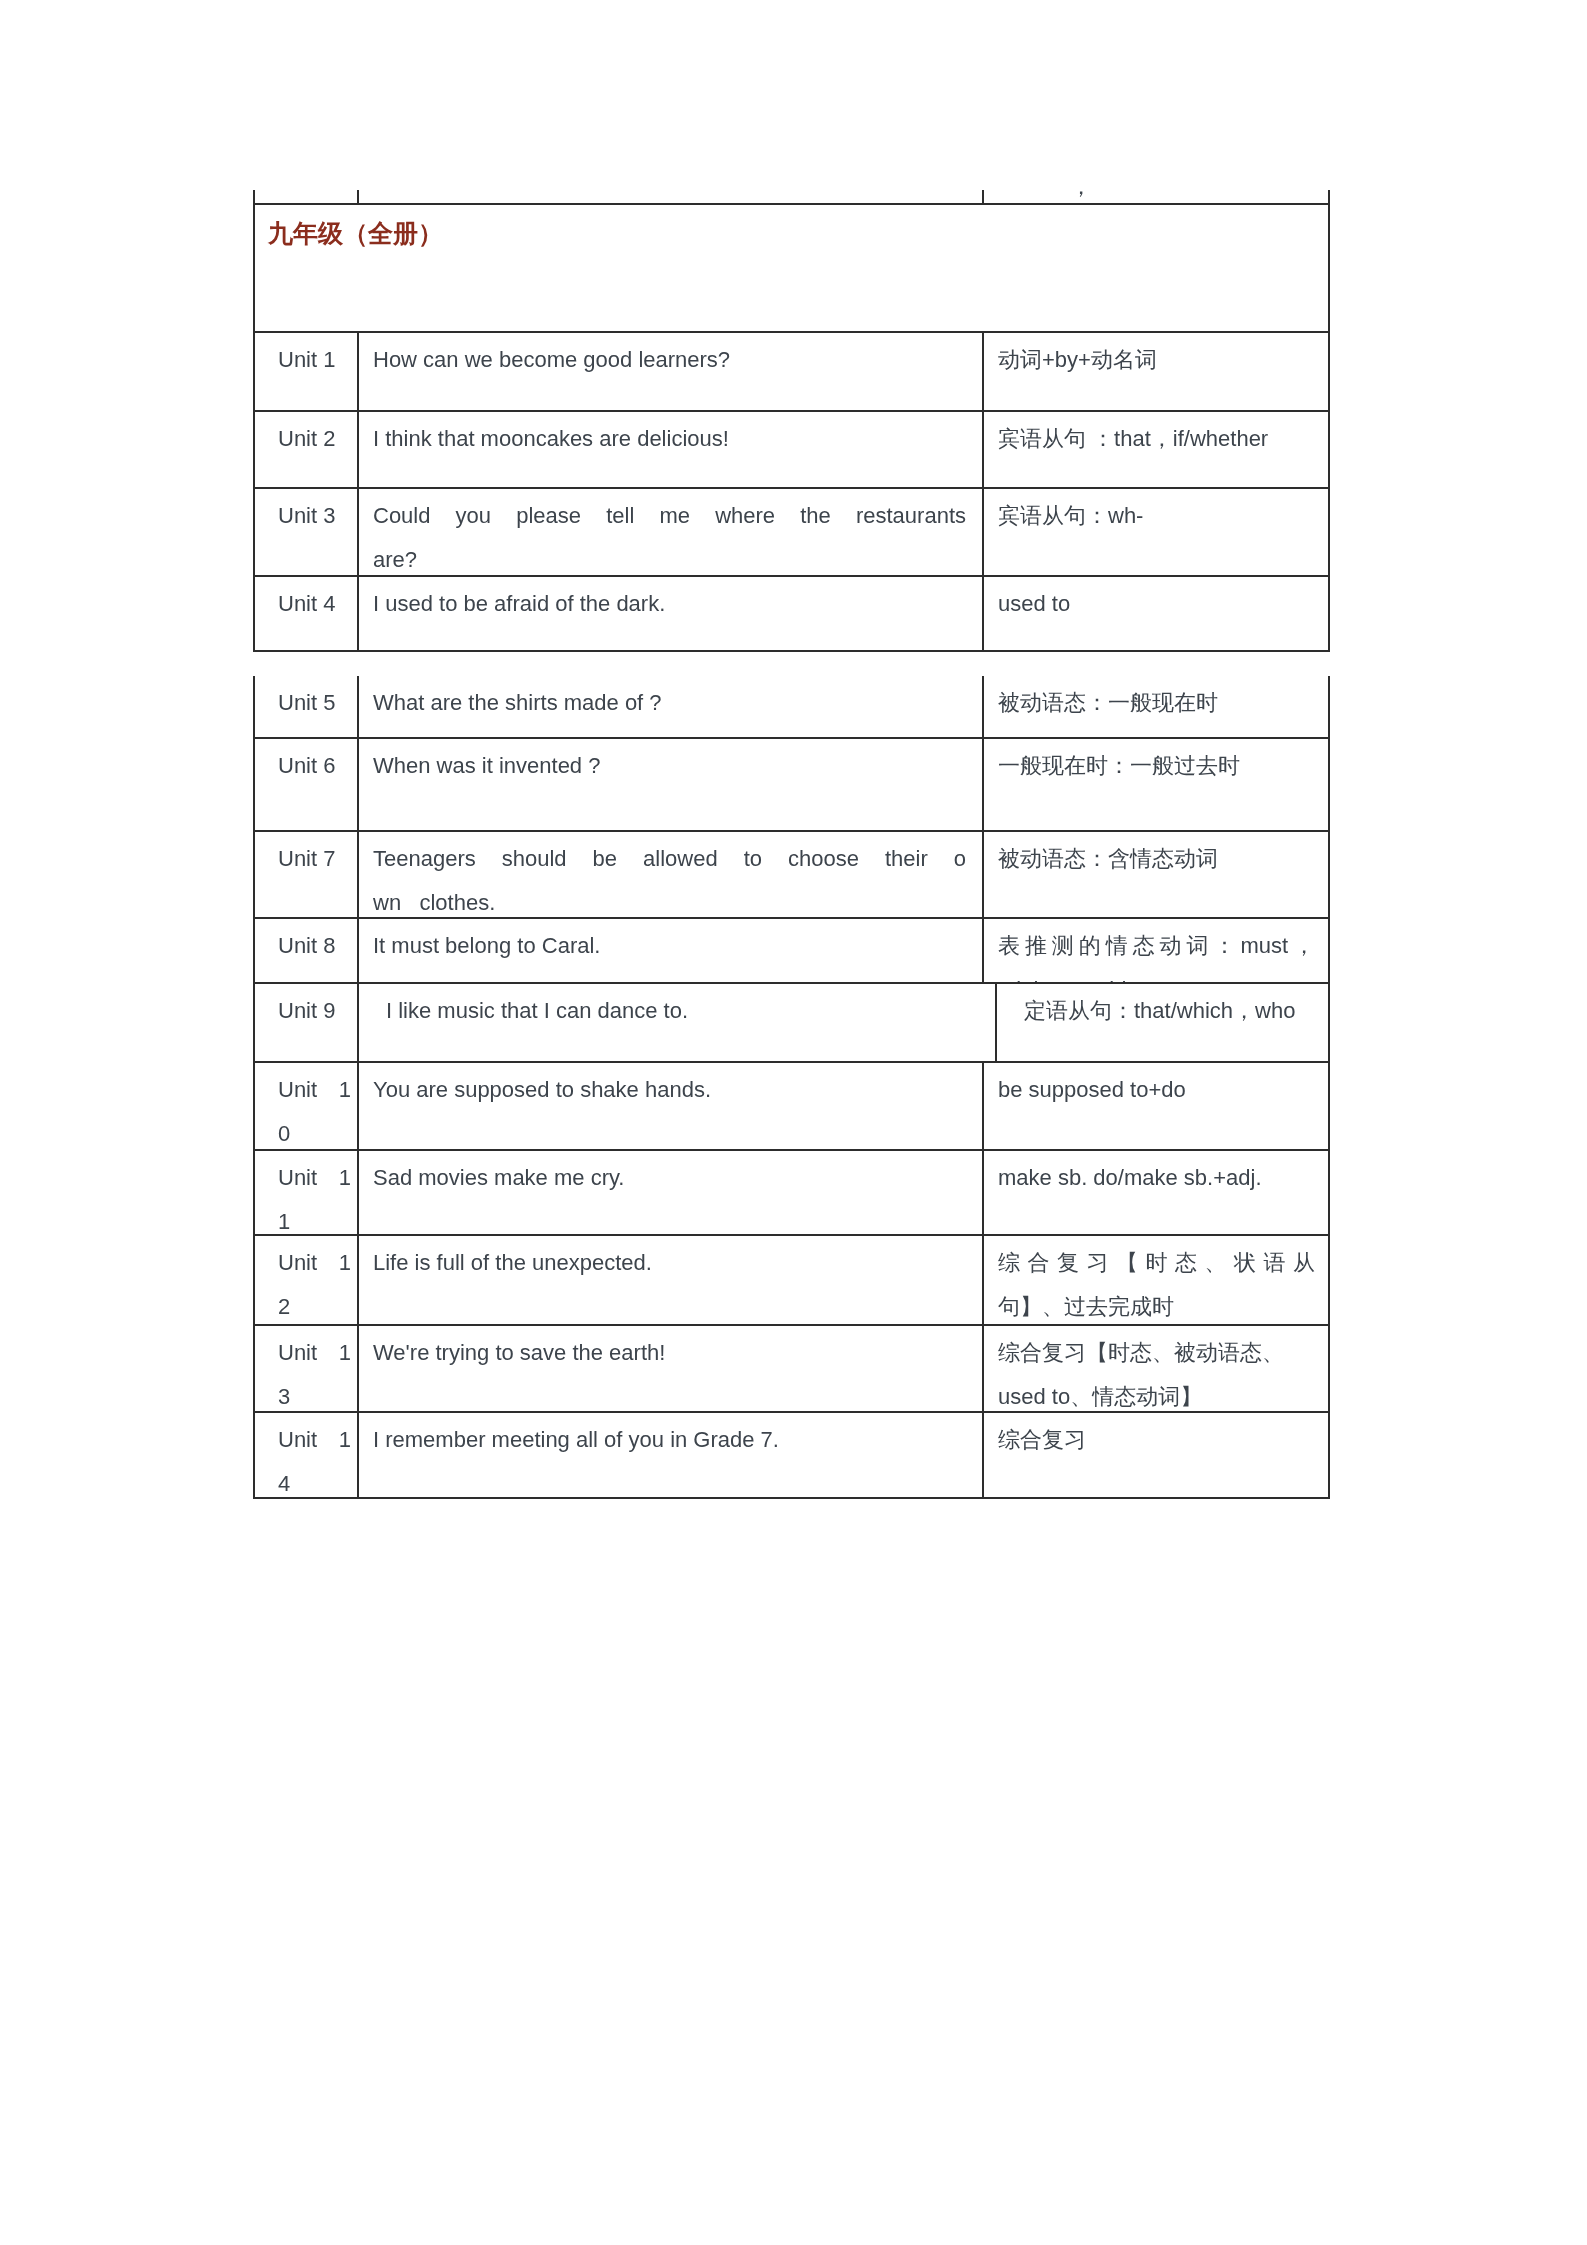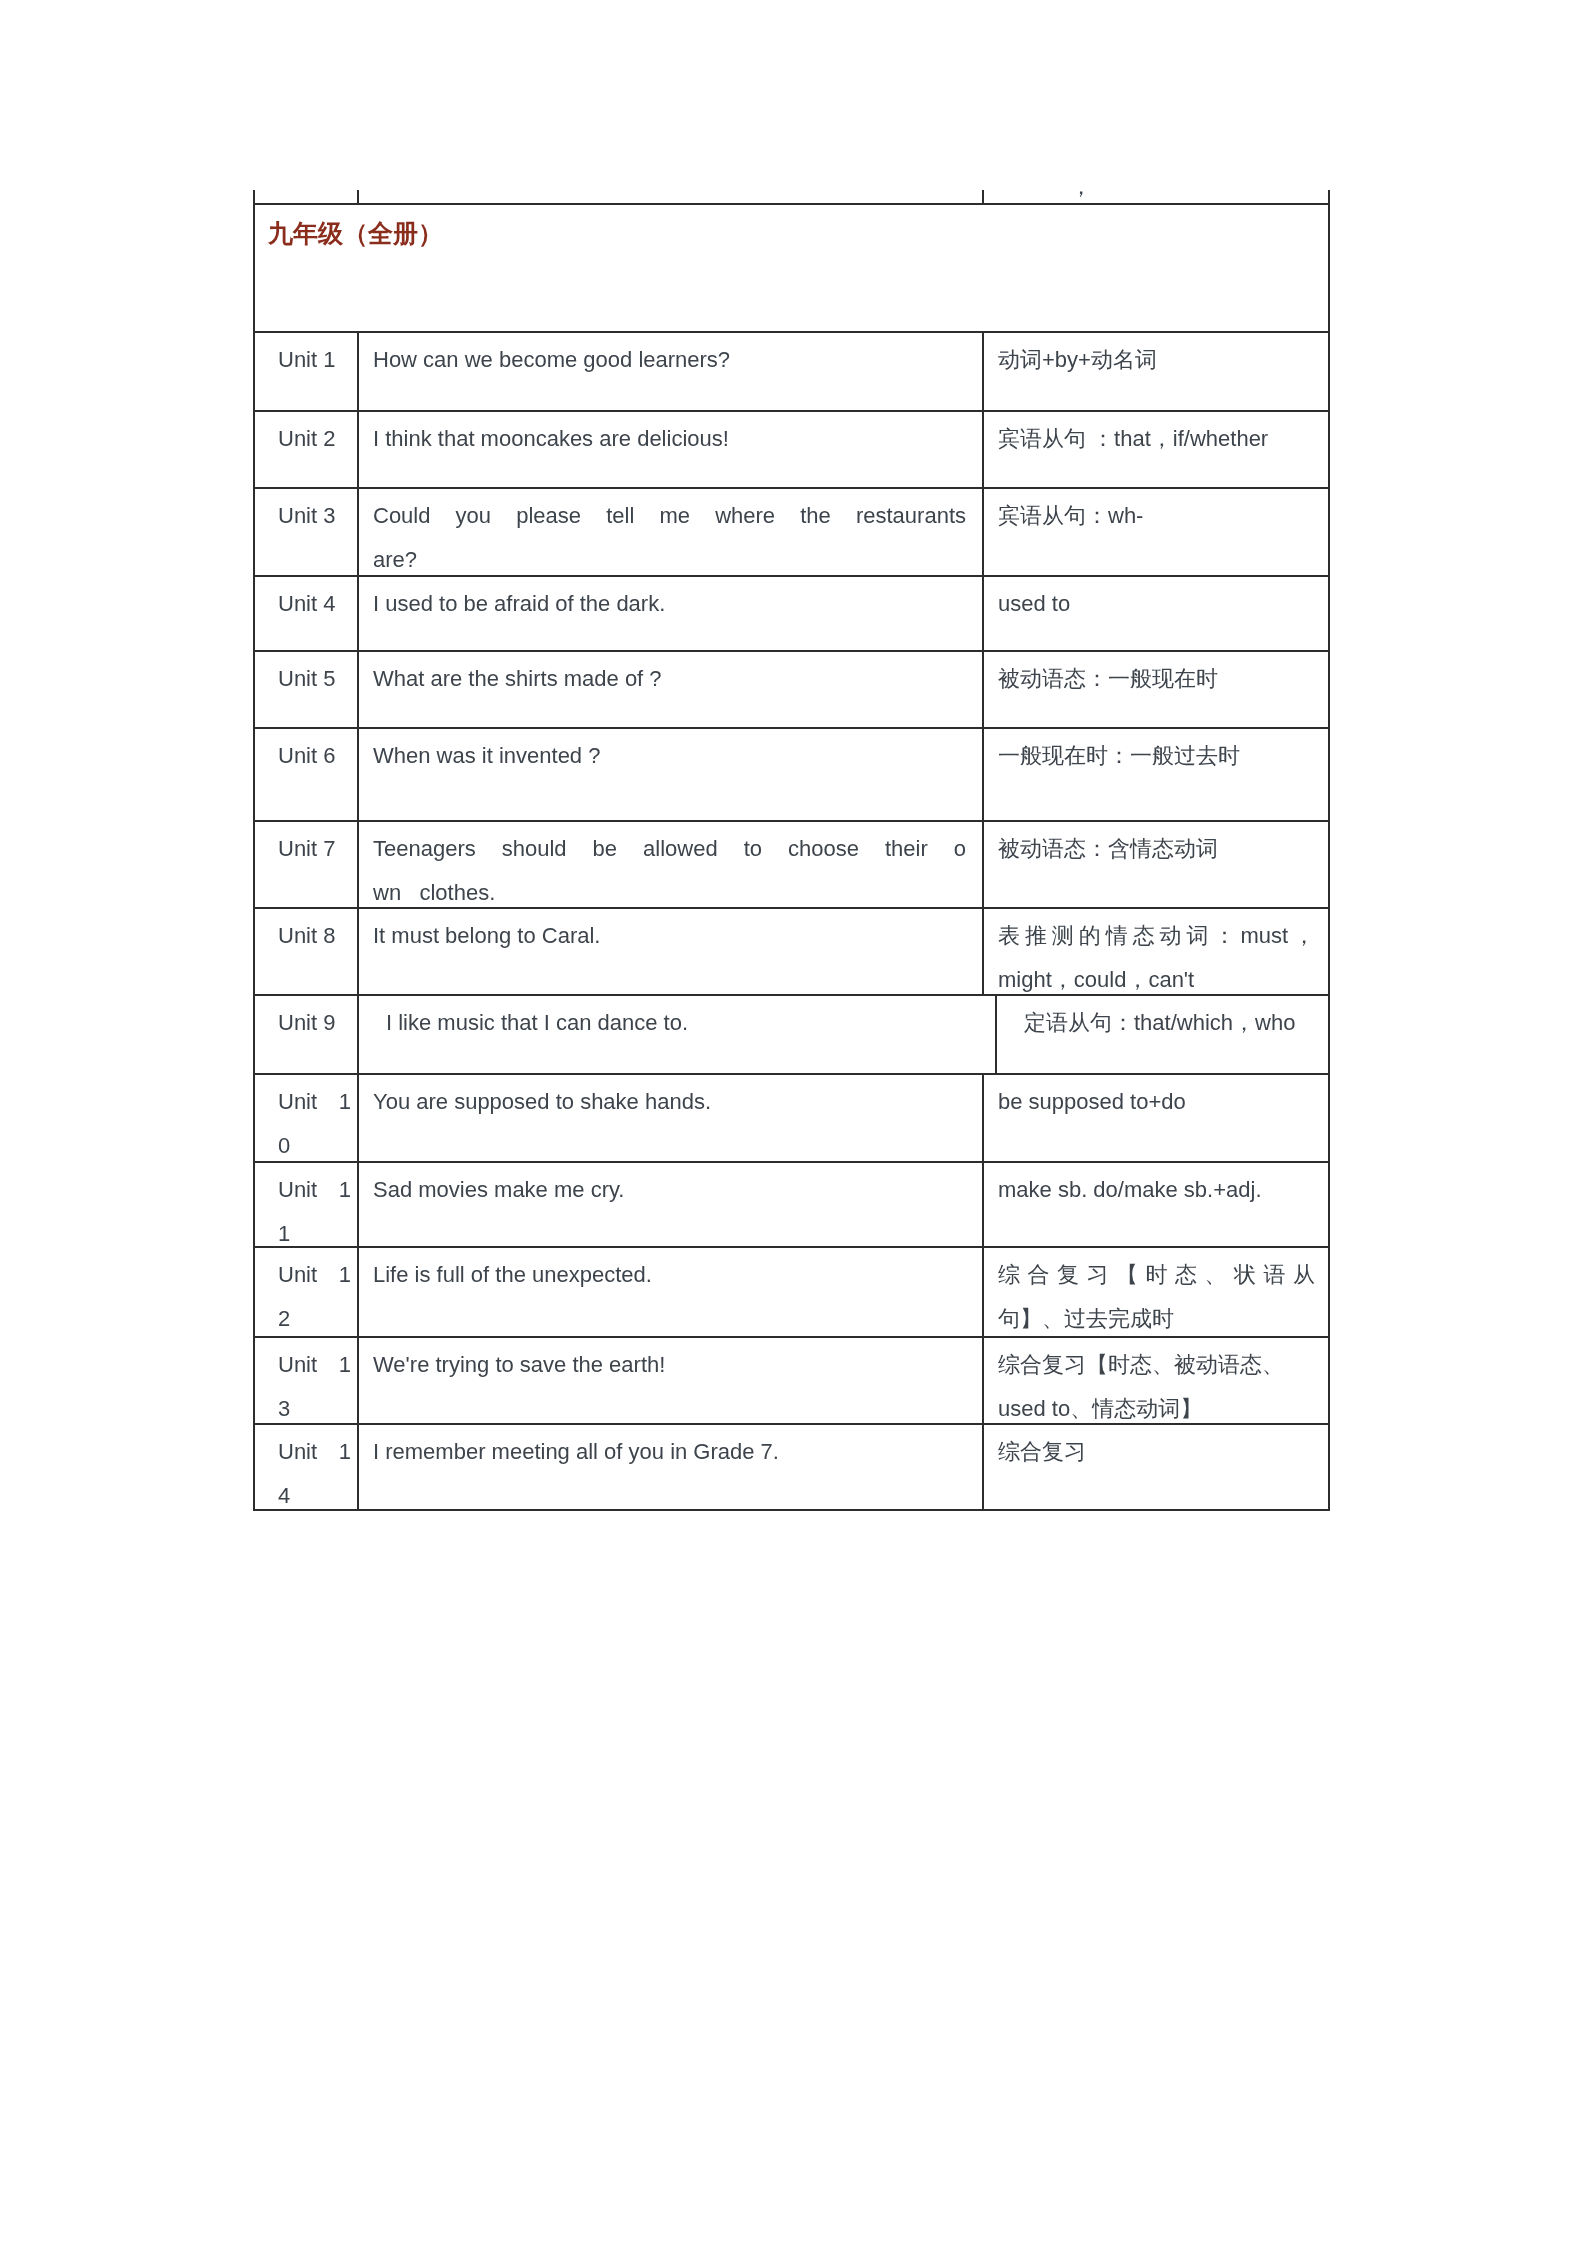--- a/index.html
+++ b/index.html
@@ -134,21 +134,21 @@
         <div class="cell c0">
           <div class="line">Unit 4</div>
         </div>
         <div class="cell c1">
           <div class="line">I used to be afraid of the dark.</div>
         </div>
         <div class="cell c2">
           <div class="line">used to</div>
         </div>
       </div>
-      <div class="trow" style="height: 77px;">
+      <div class="trow" style="height: 63px; margin-top: 24px;">
         <div class="cell c0">
           <div class="line">Unit 5</div>
         </div>
         <div class="cell c1">
           <div class="line">What are the shirts made of ?</div>
         </div>
         <div class="cell c2">
           <div class="line">被动语态：一般现在时</div>
         </div>
       </div>
@@ -168,21 +168,21 @@
           <div class="line">Unit 7</div>
         </div>
         <div class="cell c1">
           <div class="line stretch">Teenagers should be allowed to choose their o</div>
           <div class="line">wn   clothes.</div>
         </div>
         <div class="cell c2">
           <div class="line">被动语态：含情态动词</div>
         </div>
       </div>
-      <div class="trow" style="height: 87px; justify-content: space-between;">
+      <div class="trow" style="height: 65px; justify-content: space-between;">
         <div class="cell c0">
           <div class="line">Unit 8</div>
         </div>
         <div class="cell c1">
           <div class="line">It must belong to Caral.</div>
         </div>
         <div class="cell c2">
           <div class="line stretch">表推测的情态动词：must，</div>
           <div class="line">might，could，can't</div>
         </div>

